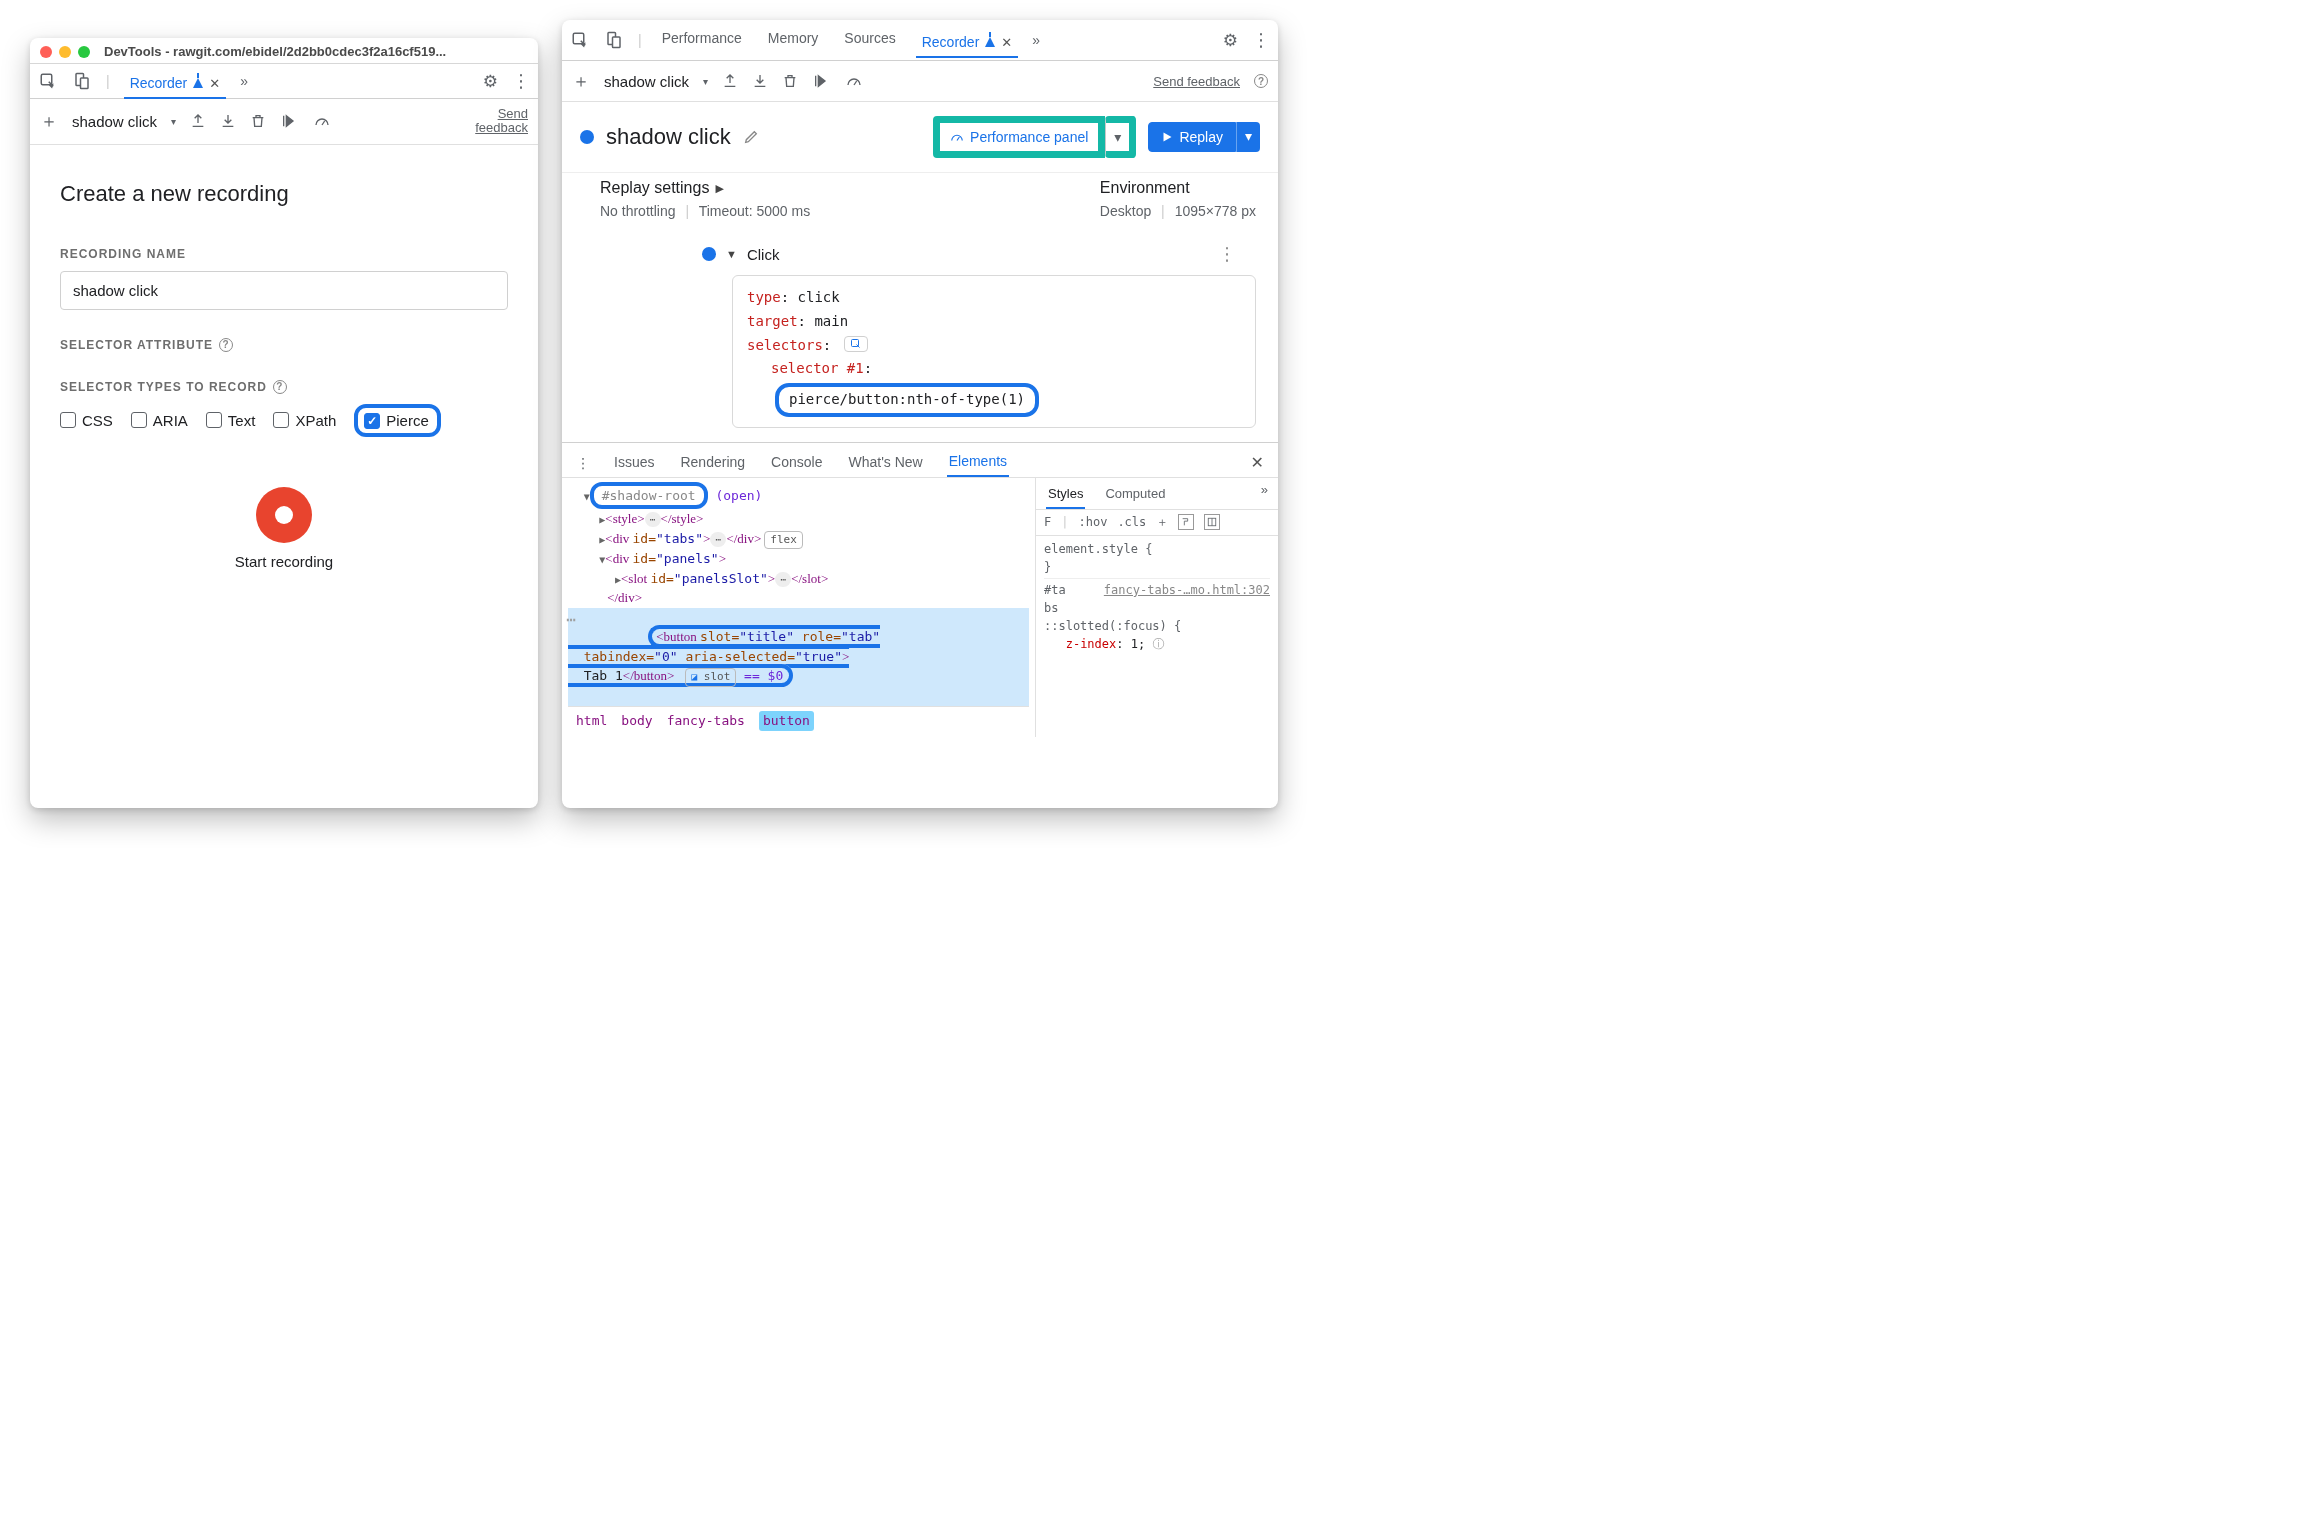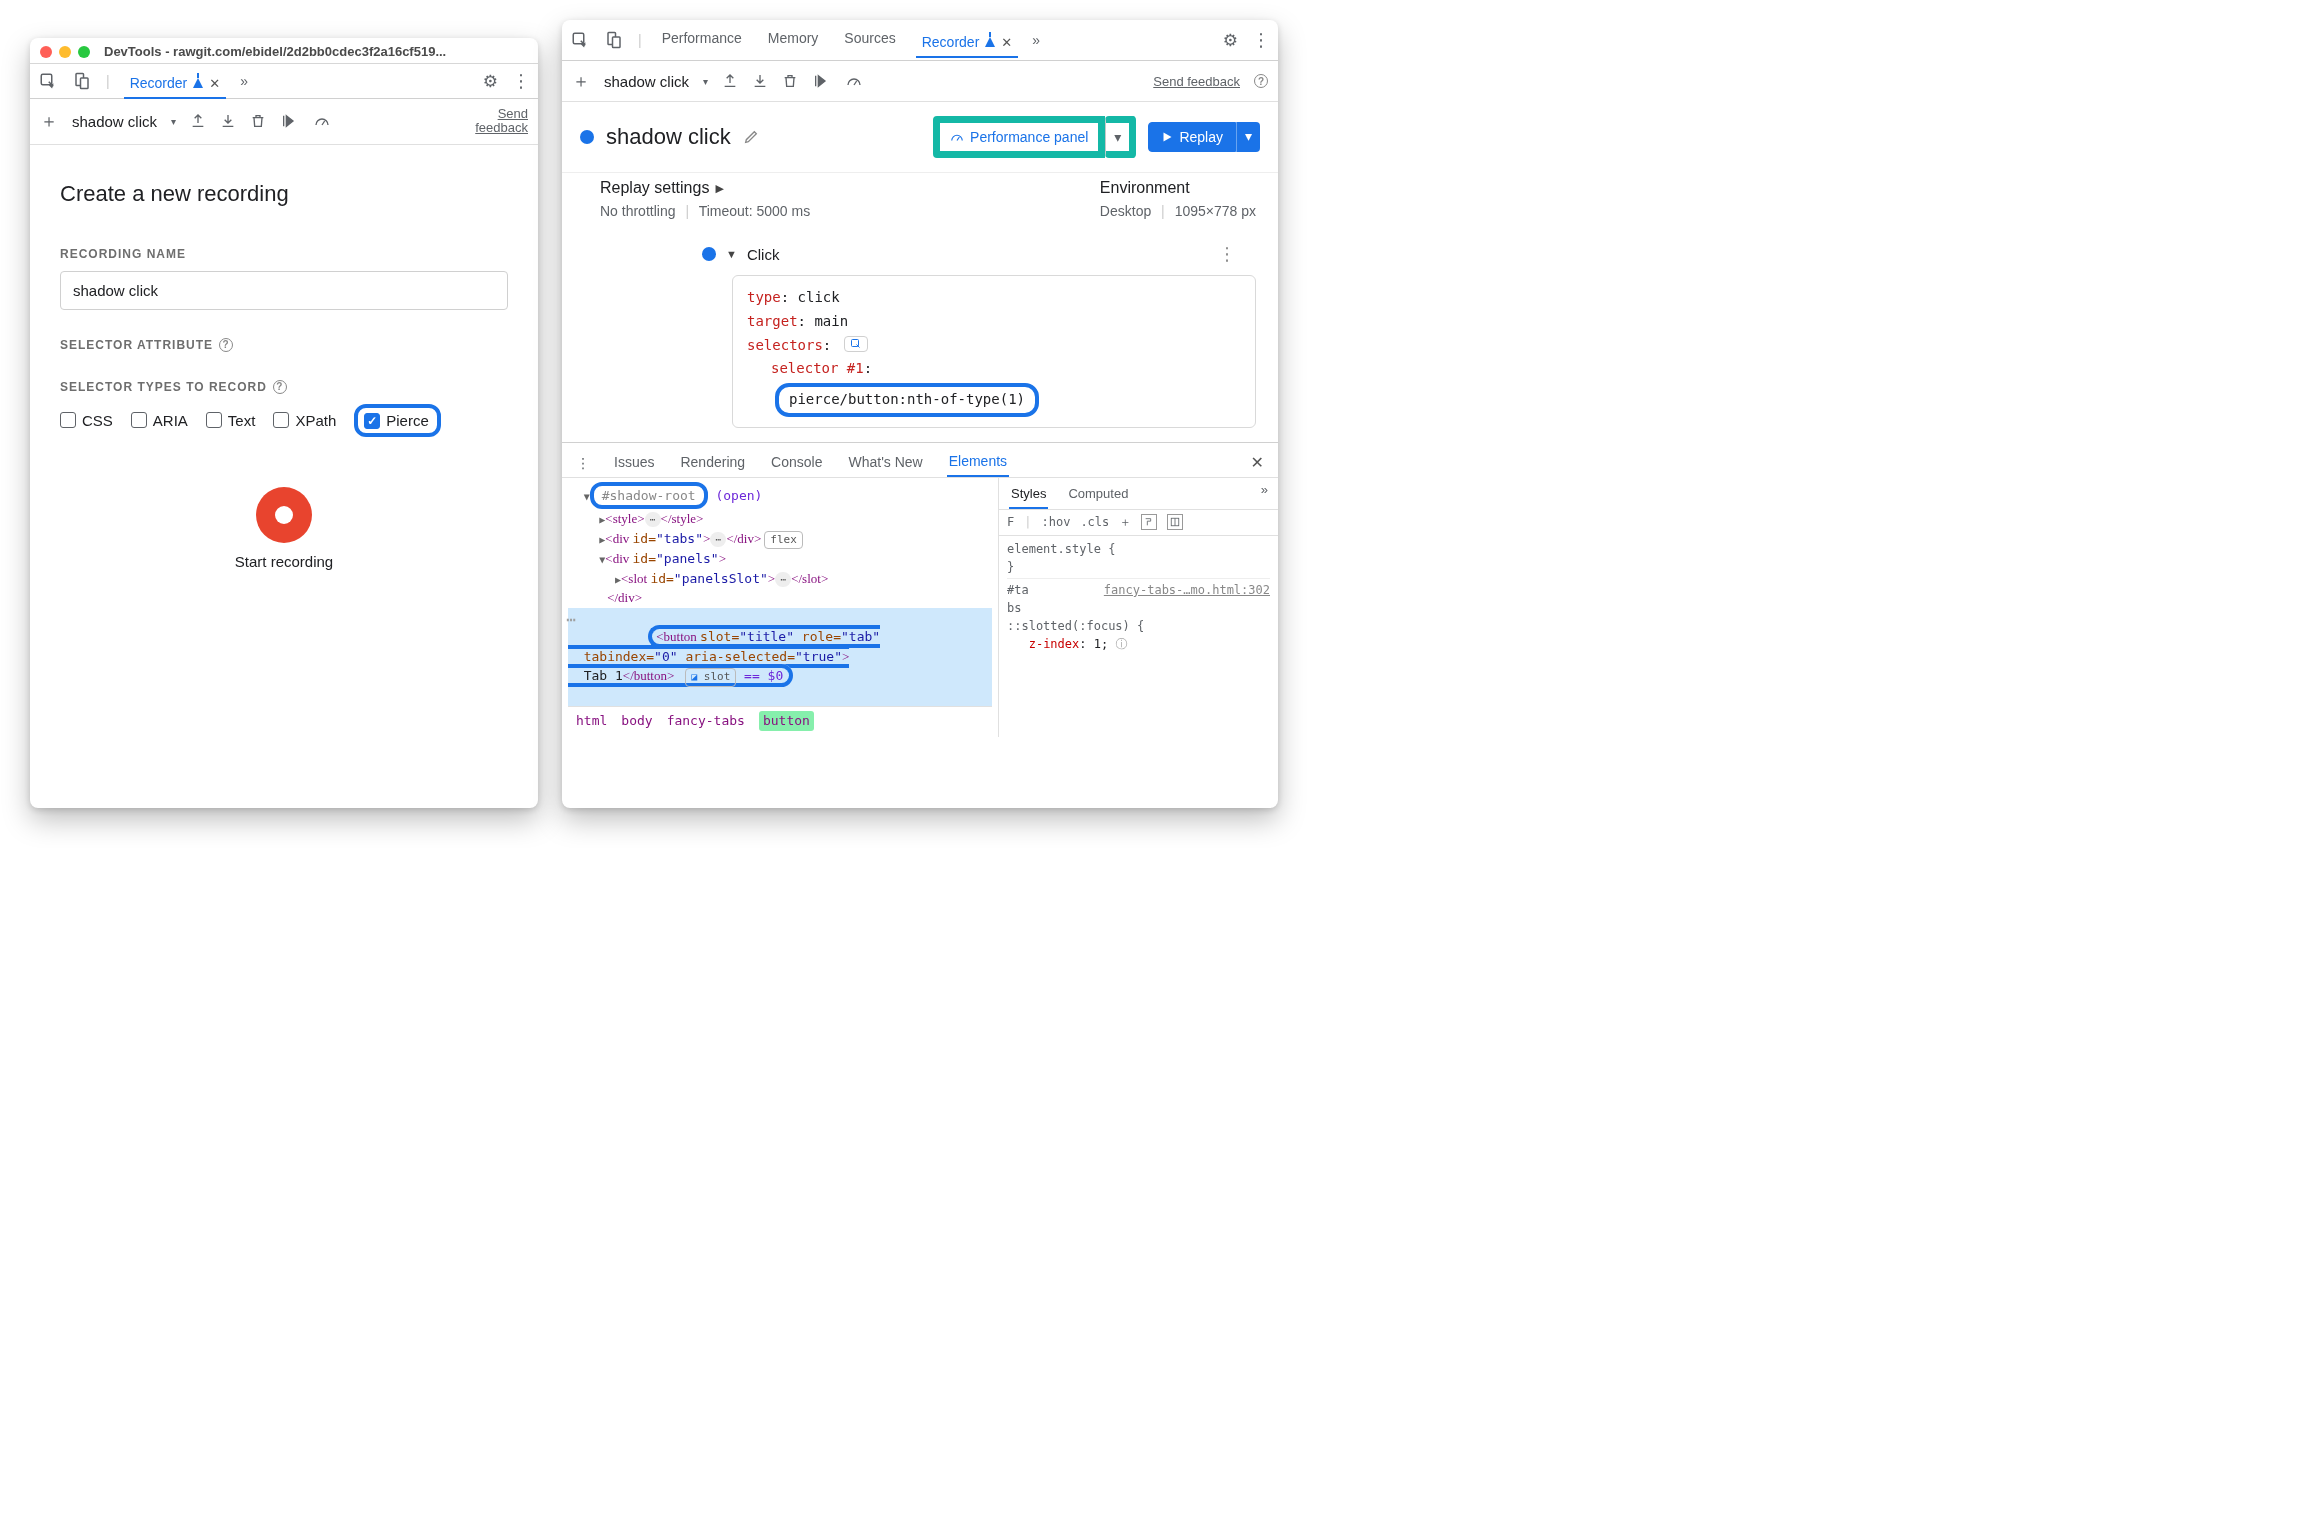--- a/index.html
+++ b/index.html
@@ -180,34 +180,34 @@
   .shadow-pill{display:inline-block;border:4px solid #1a73e8;border-radius:12px;padding:0 8px;color:#888;}
   .btn-highlight-row{
     background:#cfe8fc;
     border:4px solid #1a73e8;border-radius:12px;
     padding:0 6px 0 4px;margin:2px 0 0 2px;
   }
   .selected-overlay{background:#cfe8fc;}
   .tree-dots{position:absolute;left:-2px;color:#a0a0a0;font-size:16px;}
 
   .styles-pane{
-    width:280px;border-left:1px solid #e0e0e0;font-size:13px;
+    width:243px;border-left:1px solid #e0e0e0;font-size:13px;
   }
   .sp-tabs{display:flex;gap:18px;padding:4px 10px 0 10px;color:#5f6368;border-bottom:1px solid #e0e0e0;}
   .sp-tabs .spt{padding:4px 2px 6px 2px;}
   .sp-tabs .spt.active{color:#202124;border-bottom:2px solid #1a73e8;}
   .sp-tabs .more{margin-left:auto;}
   .sp-toolbar{display:flex;align-items:center;gap:10px;padding:4px 8px;border-bottom:1px solid #e0e0e0;font-family:Menlo,monospace;font-size:12px;color:#5f6368;}
   .sp-toolbar .icosq{width:16px;height:16px;border:1px solid #999;display:inline-flex;align-items:center;justify-content:center;font-size:10px;}
   .sp-body{padding:4px 8px;font-family:Menlo,Consolas,monospace;font-size:12px;line-height:1.5;}
   .sp-body .sel{color:#5f6368;}
   .sp-body .file{color:#888;text-decoration:underline;float:right;}
   .sp-body .prop{color:#c80000;}
   .crumbs{border-top:1px solid #e0e0e0;padding:4px 8px;font-size:13px;color:#881280;display:flex;gap:14px;}
-  .crumbs .active{background:#86efac;border-radius:3px;padding:0 4px;}
+  .crumbs .active{background:#7dd3fc;border-radius:3px;padding:0 4px;}
   .flask-icon{display:inline-block;width:0;height:0;border-left:5px solid transparent;border-right:5px solid transparent;border-bottom:10px solid currentColor;position:relative;}
   .flask-icon::before{content:"";position:absolute;left:-1px;top:-5px;width:2px;height:5px;background:currentColor;}
   svg{display:block;}
   .chevron-dn{font-size:10px;}
 </style>
 </head>
 <body>
 
 <div class="window win1">
   <div class="titlebar">

